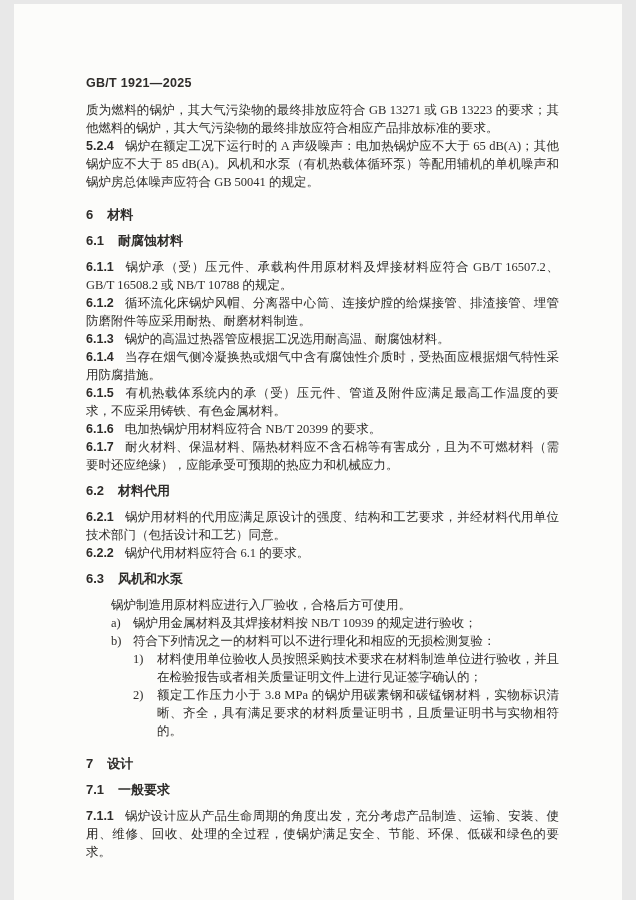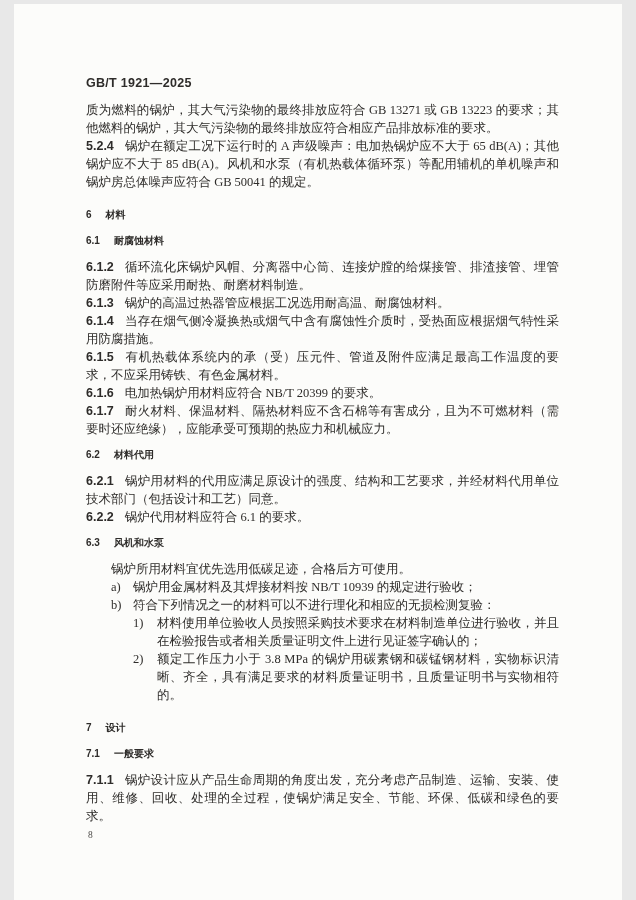--- a/index.html
+++ b/index.html
@@ -34,21 +34,21 @@
   }
   .cnum {
     font-family: "Liberation Sans", "DejaVu Sans", sans-serif;
     font-weight: 700;
     margin-right: 11px;
     white-space: nowrap;
   }
   .h1, .h2 {
     font-family: "Liberation Sans", "DejaVu Sans", sans-serif;
     font-weight: 700;
-    font-size: 10px;
+    font-size: 13px;
   }
   .h1 { margin: 15px 0 8px 0; }
   .h2 { margin: 8px 0 8px 0; }
   .hnum { margin-right: 14px; }
   .indent-para {
     margin: 0;
     padding-left: 25px;
     text-align: justify;
   }
   .li { display: flex; margin: 0; }
@@ -73,35 +73,36 @@
   <div class="doc-code">GB/T 1921—2025</div>
 
   <p class="para">质为燃料的锅炉，其大气污染物的最终排放应符合 GB 13271 或 GB 13223 的要求；其他燃料的锅炉，其大气污染物的最终排放应符合相应产品排放标准的要求。</p>
 
   <p class="clause"><span class="cnum">5.2.4</span><span>锅炉在额定工况下运行时的 A 声级噪声：电加热锅炉应不大于 65 dB(A)；其他锅炉应不大于 85 dB(A)。风机和水泵（有机热载体循环泵）等配用辅机的单机噪声和锅炉房总体噪声应符合 GB 50041 的规定。</span></p>
 
   <div class="h1"><span class="hnum">6</span><span>材料</span></div>
 
   <div class="h2"><span class="hnum">6.1</span><span>耐腐蚀材料</span></div>
 
+  <p class="clause"><span class="cnum">6.1.1</span><span>锅炉承（受）压元件、承载构件用原材料及焊接材料应符合 GB/T 16507.2、GB/T 16508.2 或 NB/T 10788 的规定。</span></p>
   <p class="clause"><span class="cnum">6.1.2</span><span>循环流化床锅炉风帽、分离器中心筒、连接炉膛的给煤接管、排渣接管、埋管防磨附件等应采用耐热、耐磨材料制造。</span></p>
   <p class="clause"><span class="cnum">6.1.3</span><span>锅炉的高温过热器管应根据工况选用耐高温、耐腐蚀材料。</span></p>
   <p class="clause"><span class="cnum">6.1.4</span><span>当存在烟气侧冷凝换热或烟气中含有腐蚀性介质时，受热面应根据烟气特性采用防腐措施。</span></p>
   <p class="clause"><span class="cnum">6.1.5</span><span>有机热载体系统内的承（受）压元件、管道及附件应满足最高工作温度的要求，不应采用铸铁、有色金属材料。</span></p>
   <p class="clause"><span class="cnum">6.1.6</span><span>电加热锅炉用材料应符合 NB/T 20399 的要求。</span></p>
   <p class="clause"><span class="cnum">6.1.7</span><span>耐火材料、保温材料、隔热材料应不含石棉等有害成分，且为不可燃材料（需要时还应绝缘），应能承受可预期的热应力和机械应力。</span></p>
 
   <div class="h2"><span class="hnum">6.2</span><span>材料代用</span></div>
 
   <p class="clause"><span class="cnum">6.2.1</span><span>锅炉用材料的代用应满足原设计的强度、结构和工艺要求，并经材料代用单位技术部门（包括设计和工艺）同意。</span></p>
   <p class="clause"><span class="cnum">6.2.2</span><span>锅炉代用材料应符合 6.1 的要求。</span></p>
 
   <div class="h2"><span class="hnum">6.3</span><span>风机和水泵</span></div>
 
-  <p class="indent-para">锅炉所用材料宜优先选用低碳足迹，合格后方可使用。</p>
+  <p class="indent-para">锅炉制造用原材料应进行入厂验收，合格后方可使用。</p>
 
   <div class="li l1">
     <span class="marker">a)</span>
     <span class="txt">锅炉用金属材料及其焊接材料按 NB/T 10939 的规定进行验收；</span>
   </div>
   <div class="li l1">
     <span class="marker">b)</span>
     <span class="txt">符合下列情况之一的材料可以不进行理化和相应的无损检测复验：</span>
   </div>
   <div class="li l2">

